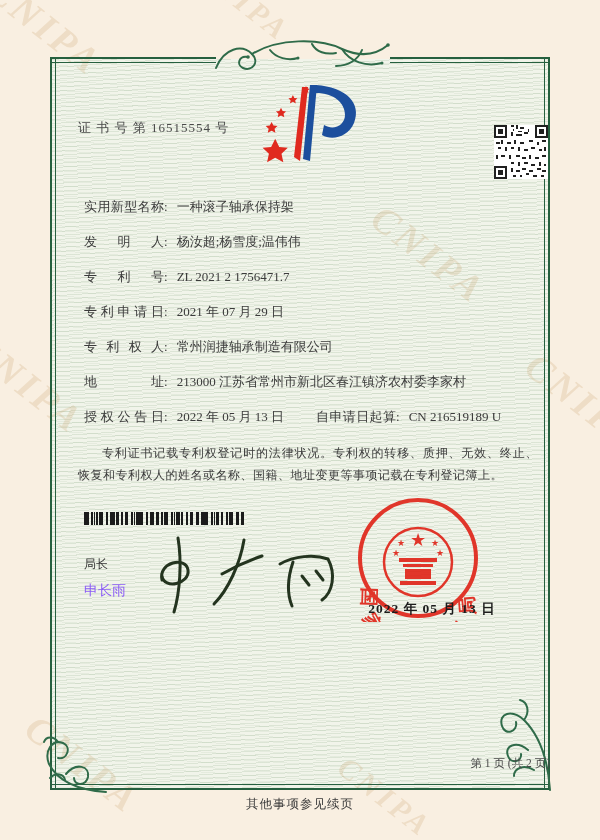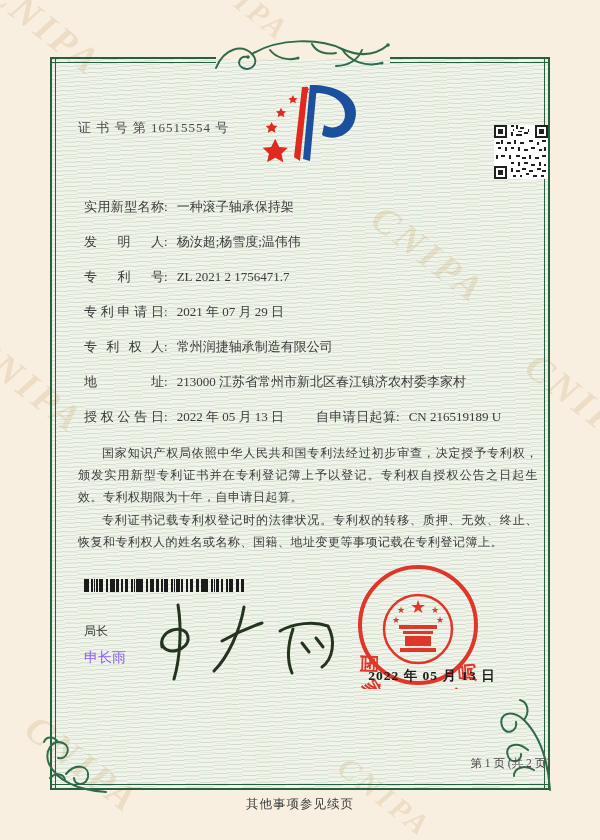--- a/index.html
+++ b/index.html
@@ -235,21 +235,20 @@
         <div class="fcol1">
           <span class="flabel">授权公告日</span><span class="fcolon">:</span><span class="fvalue">2022 年 05 月 13 日</span>
         </div>
         <div>
           <span class="flabel">自申请日起算</span><span class="fcolon">:</span><span class="fvalue">CN 216519189 U</span>
         </div>
       </div>
     </div>
 
     <div class="paras">
-      <p>国家知识产权局依照中华人民共和国专利法经过初步审查，决定授予专利权，颁发实用新型专利证书并在专利登记簿上予以登记。专利权自授权公告之日起生效。专利权期限为十年，自申请日起算。</p>
       <p>专利证书记载专利权登记时的法律状况。专利权的转移、质押、无效、终止、恢复和专利权人的姓名或名称、国籍、地址变更等事项记载在专利登记簿上。</p>
     </div>
 
     <div class="bottom-block">
       <div class="barcode"></div>
 
       <div class="director-title">局长</div>
       <div class="director-name">申长雨</div>
 
       <svg class="sig" width="212" height="88" viewBox="0 0 212 88">

